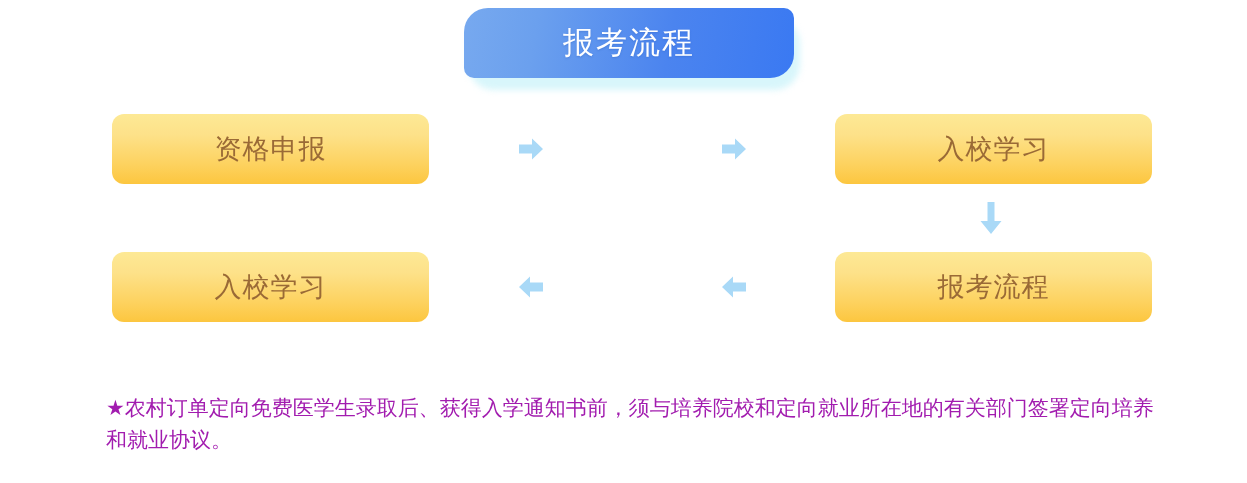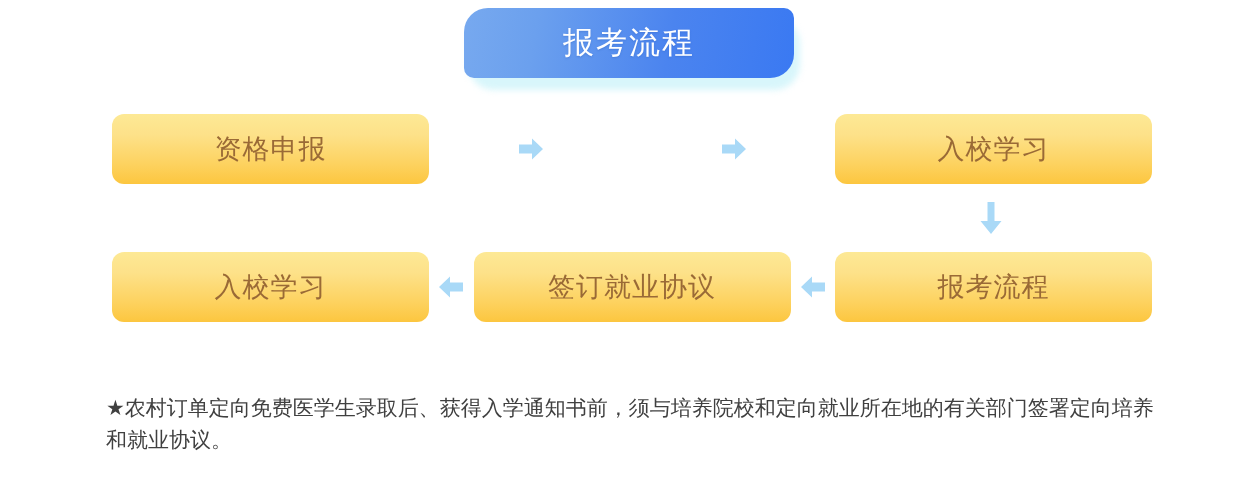--- a/index.html
+++ b/index.html
@@ -112,21 +112,21 @@
     height: 32px;
     display: block;
   }
 
   
   .footnote {
     position: absolute;
     left: 106px;
     top: 392px;
     width: 1060px;
-    color: #404040;
+    color: #a21caf;
     font-size: 21px;
     line-height: 32px;
     letter-spacing: 0px;
   }
 </style>
 </head>
 <body>
 
 <div class="banner-wrap">
   <div class="banner-glow"></div>
@@ -171,23 +171,20 @@
   <div class="node">
     <span class="node-label">入校学习</span>
   </div>
 
   <div class="gap">
     <svg class="arrow-h" viewBox="0 0 24 22">
       <path d="M24 6.5 H11 V0.5 L0 11 L11 21.5 V15.5 H24 Z" fill="#a9d9f7"></path>
     </svg>
   </div>
 
-  <div class="node">
-    <span class="node-label">签订就业协议</span>
-  </div>
 
   <div class="gap">
     <svg class="arrow-h" viewBox="0 0 24 22">
       <path d="M24 6.5 H11 V0.5 L0 11 L11 21.5 V15.5 H24 Z" fill="#a9d9f7"></path>
     </svg>
   </div>
 
   <div class="node">
     <span class="node-label">报考流程</span>
   </div>

